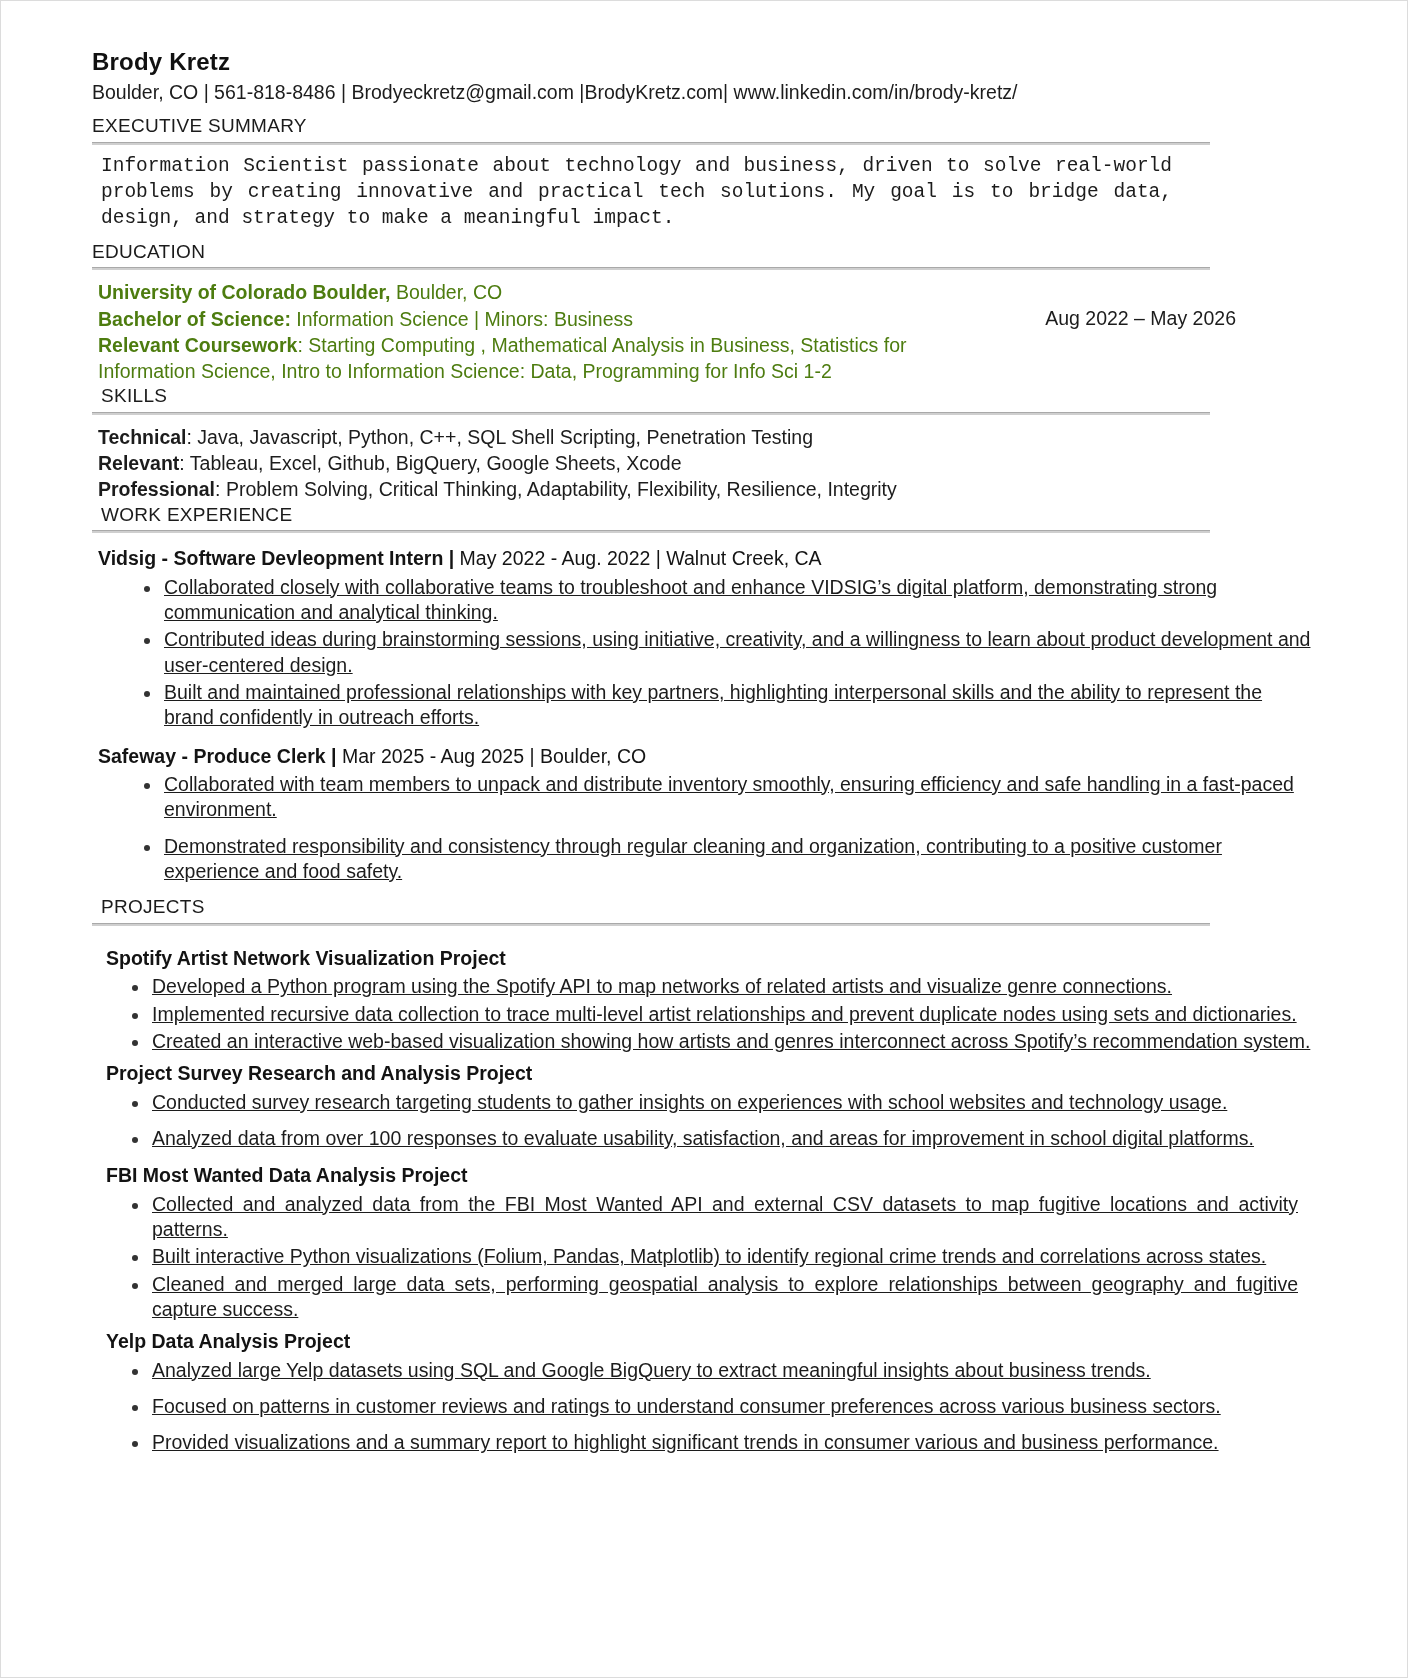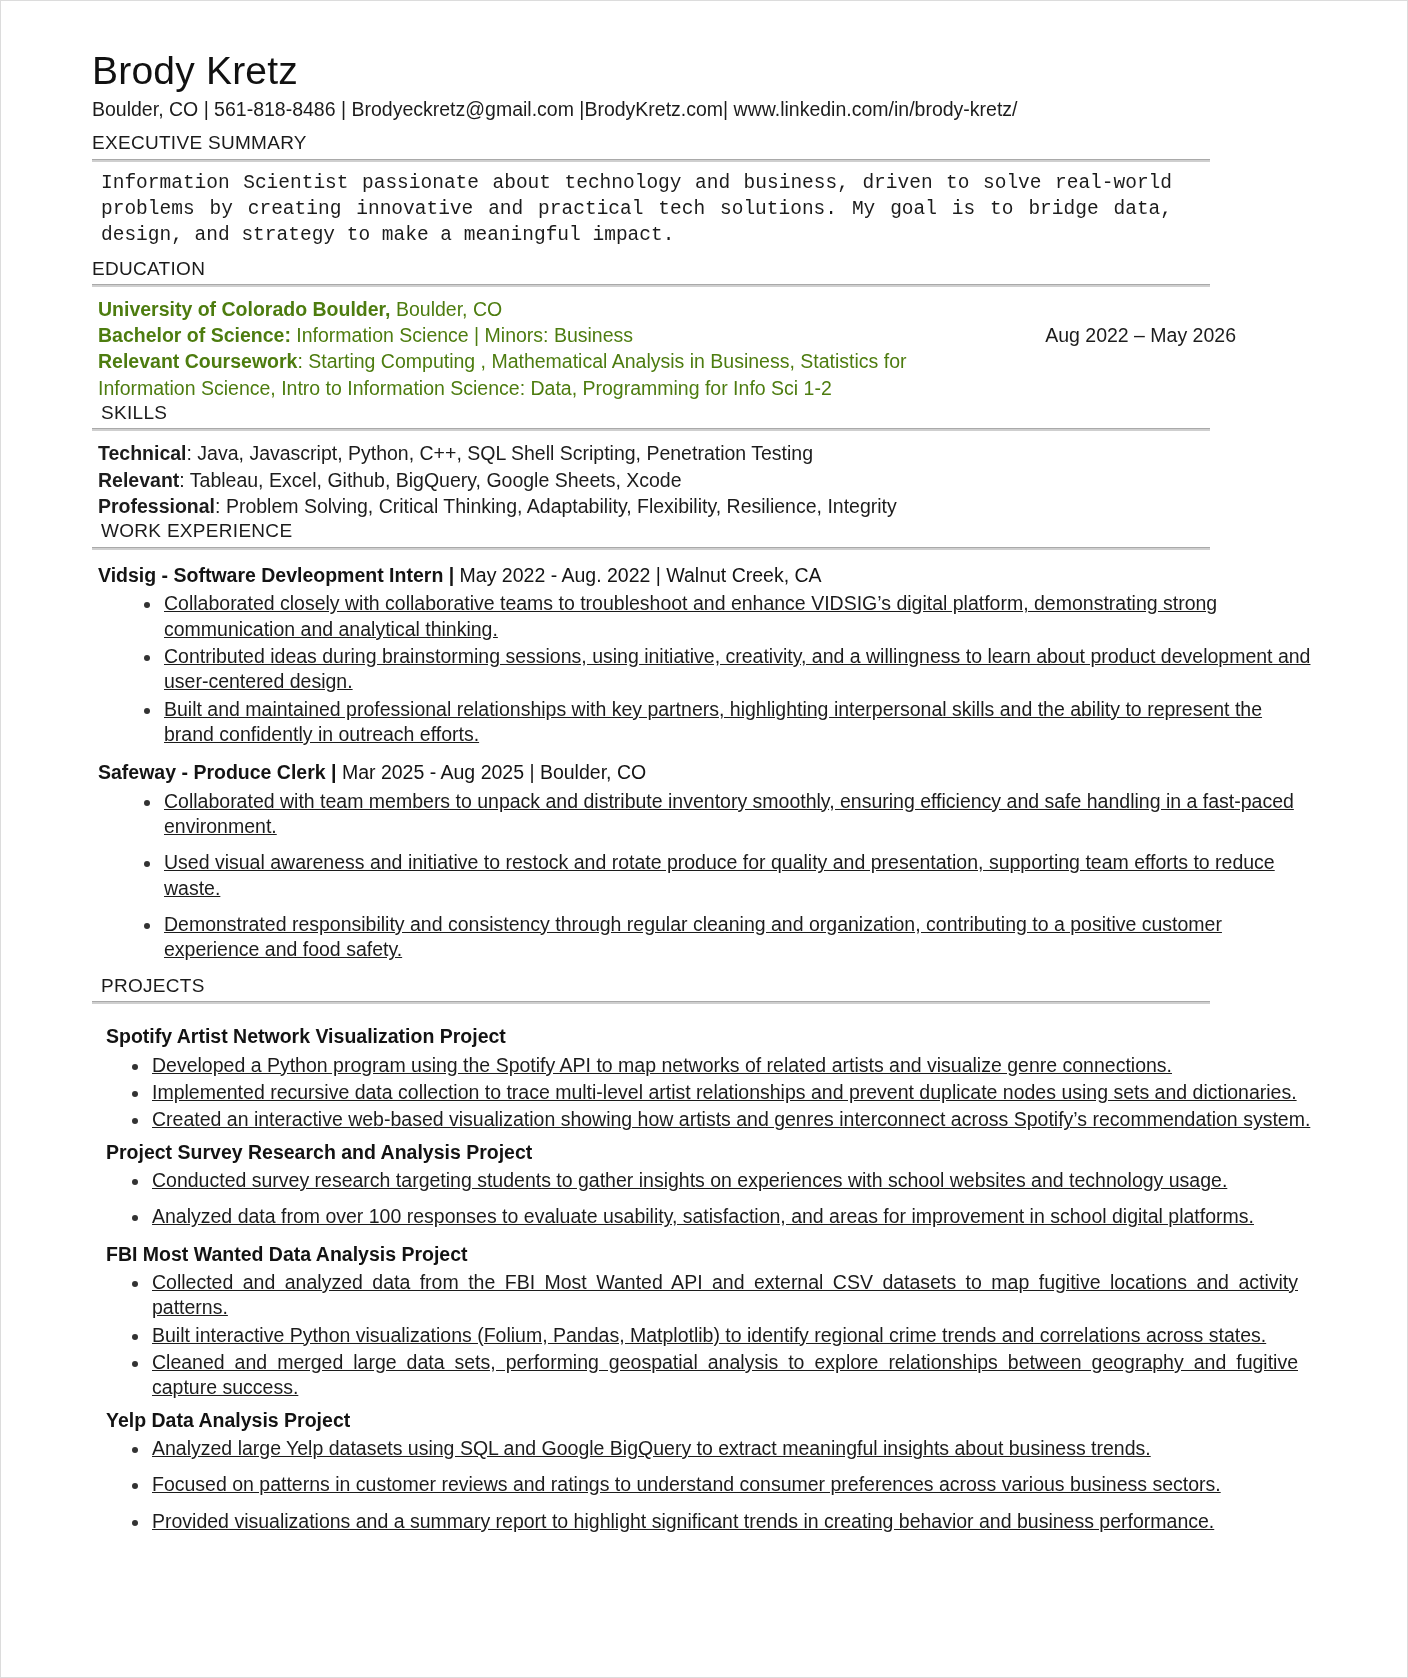--- a/index.html
+++ b/index.html
@@ -19,22 +19,22 @@
     color: #1a1a1a;
   }
   .sheet {
     position: absolute;
     left: 91px;
     top: 48px;
     width: 1230px;
   }
 
   .name {
-    font-size: 39px;
-    font-weight: 400;
+    font-size: 24px;
+    font-weight: 700;
     letter-spacing: 0.2px;
     line-height: 1.12;
     margin: 0 0 4px 0;
     color: #111;
   }
   .contact {
     font-size: 19.5px;
     line-height: 1.25;
     margin: 0 0 10px 0;
     color: #1c1c1c;
@@ -205,21 +205,20 @@
           <li>Built and maintained professional relationships with key partners, highlighting interpersonal skills and the ability to represent the brand confidently in outreach efforts.</li>
         </ul>
       </div>
 
       <div>
         <div class="job-title">
           <b>Safeway - Produce Clerk |</b><span> Mar 2025 - Aug 2025 | Boulder, CO</span>
         </div>
         <ul class="bullets spaced">
           <li>Collaborated with team members to unpack and distribute inventory smoothly, ensuring efficiency and safe handling in a fast-paced environment.</li>
-          <li>Used visual awareness and initiative to restock and rotate produce for quality and presentation, supporting team efforts to reduce waste.</li>
           <li>Demonstrated responsibility and consistency through regular cleaning and organization, contributing to a positive customer experience and food safety.</li>
         </ul>
       </div>
     </div>
 
     <div class="section-head indent">PROJECTS</div>
     <div class="rule full"></div>
 
     <div class="projects-area">
       <div class="gap-sm"></div>
@@ -248,19 +247,19 @@
           <li>Built interactive Python visualizations (Folium, Pandas, Matplotlib) to identify regional crime trends and correlations across states.</li>
           <li>Cleaned and merged large data sets, performing geospatial analysis to explore relationships between geography and fugitive capture success.</li>
         </ul>
       </div>
 
       <div class="proj-block">
         <div class="proj-title">Yelp Data Analysis Project</div>
         <ul class="bullets justified spaced">
           <li>Analyzed large Yelp datasets using SQL and Google BigQuery to extract meaningful insights about business trends.</li>
           <li>Focused on patterns in customer reviews and ratings to understand consumer preferences across various business sectors.</li>
-          <li>Provided visualizations and a summary report to highlight significant trends in creating behavior and business performance.</li>
+          <li>Provided visualizations and a summary report to highlight significant trends in consumer various and business performance.</li>
         </ul>
       </div>
     </div>
 
   </div>
 </div>
 
 </body></html>

